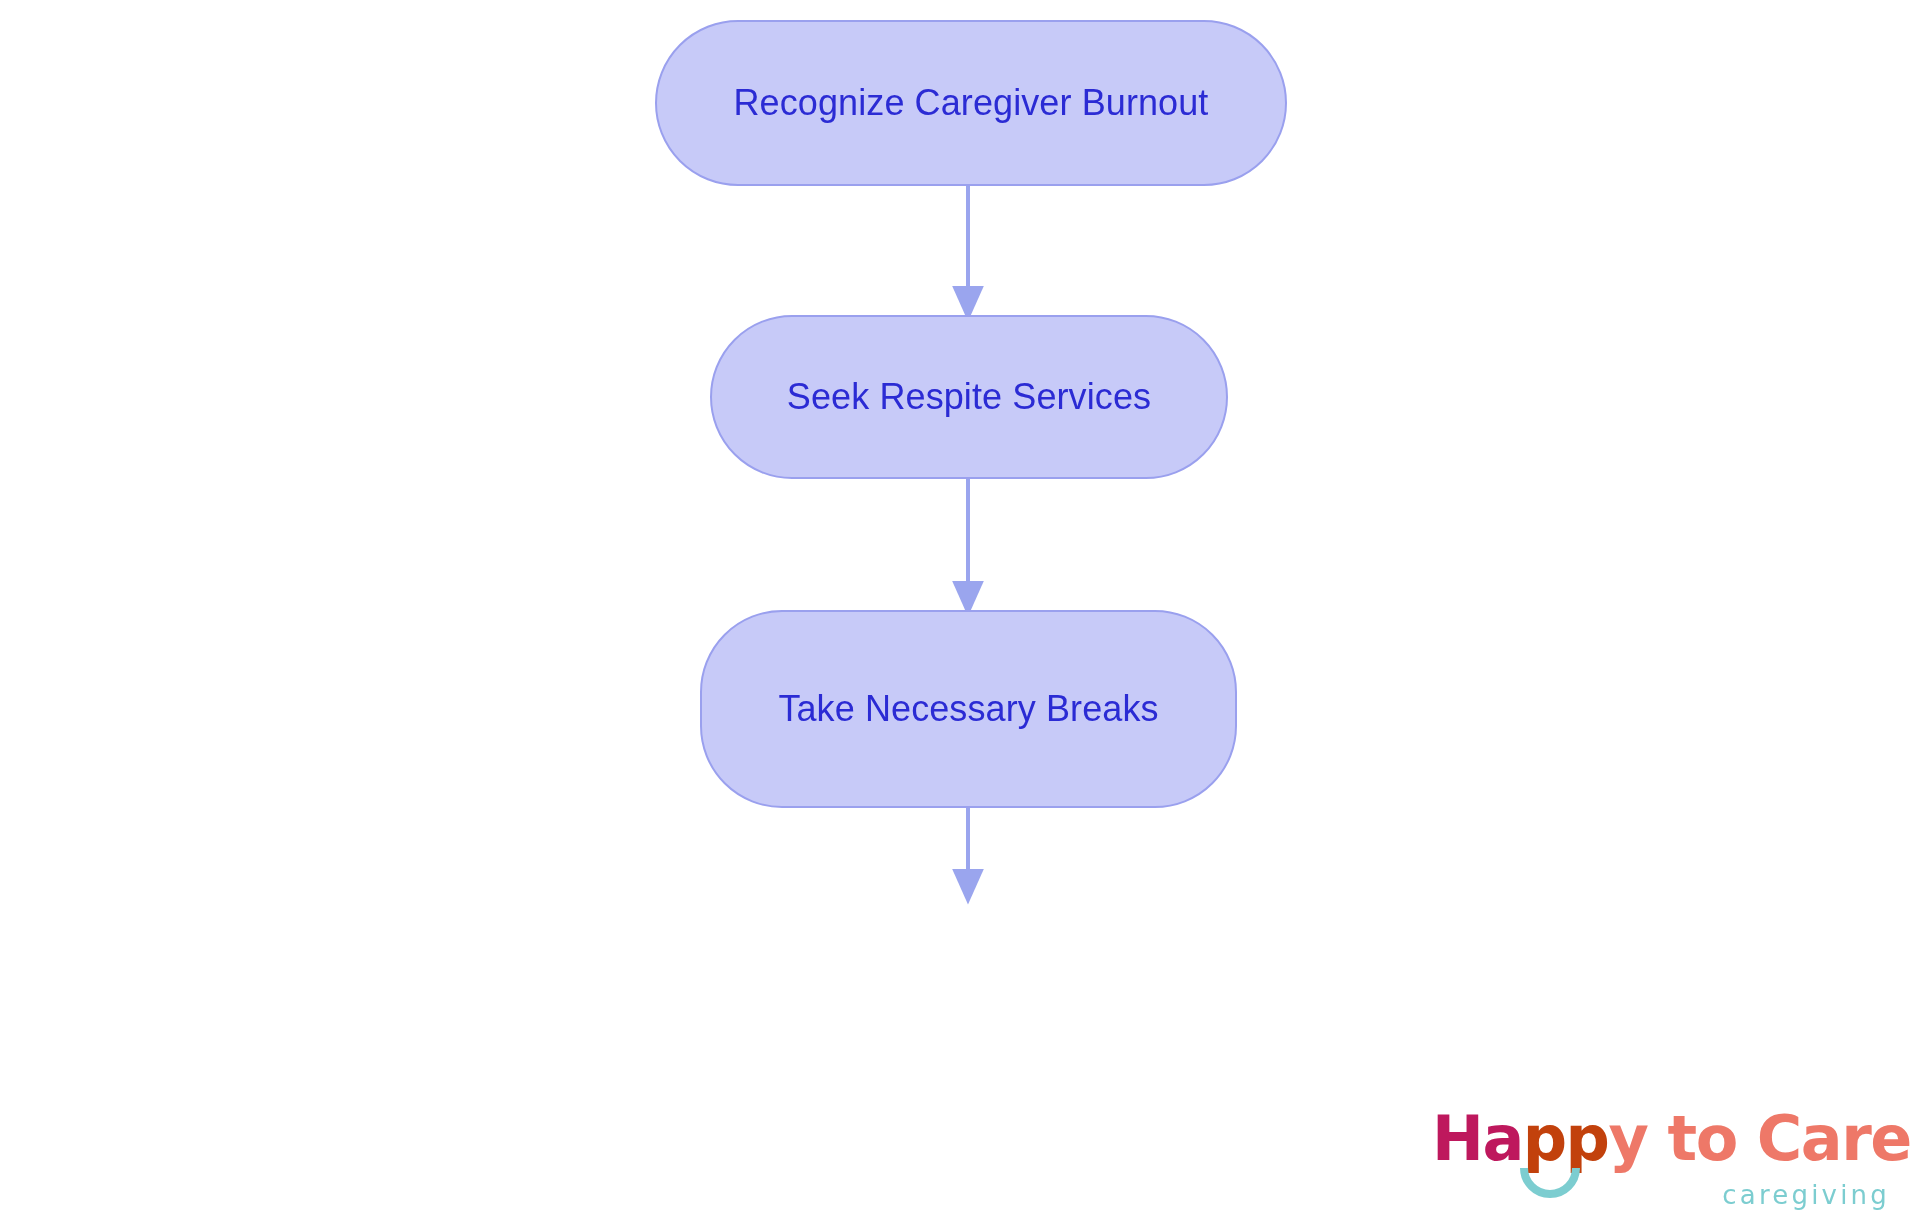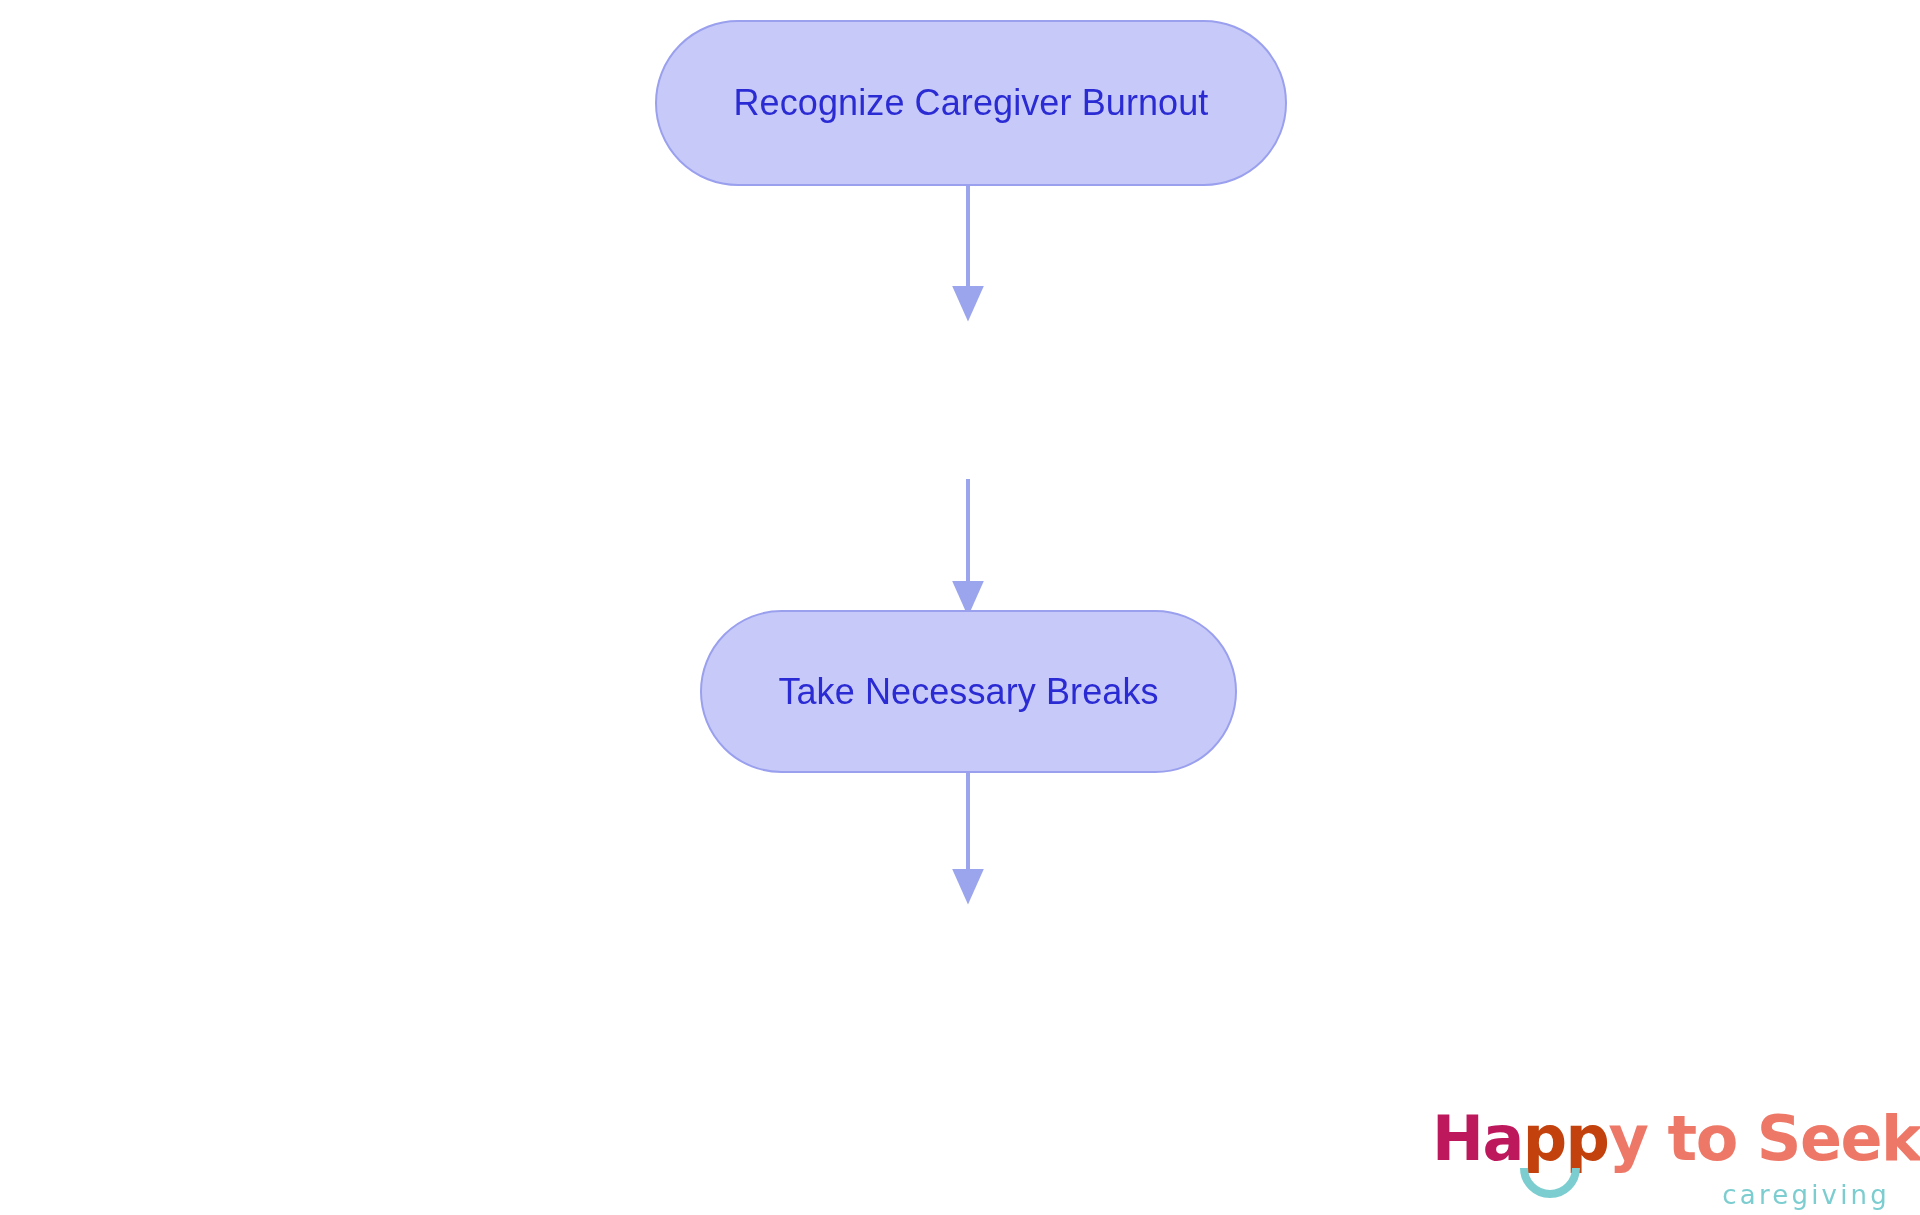--- a/index.html
+++ b/index.html
@@ -98,32 +98,37 @@
 
     <line x1="968" y1="773" x2="968" y2="871" stroke="#9aa5ee" stroke-width="4" marker-end="url(#arrowhead)"></line>
   </svg>
 
   <div class="flow-node" style="left:655px; top:20px; width:632px; height:166px;
               background:#c7caf8; border-color:#9aa0ee;
               border-radius:83px; color:#2b2bd4; font-size:36px;">
     <span class="node-label">Recognize Caregiver Burnout</span>
   </div>
 
+  <div class="flow-node" style="left:710px; top:315px; width:518px; height:164px;
+              background:#c7caf8; border-color:#9aa0ee;
+              border-radius:82px; color:#2b2bd4; font-size:36px;">
+    <span class="node-label">Seek Respite Services</span>
+  </div>
 
-  <div class="flow-node" style="left:700px; top:610px; width:537px; height:163px;
+  <div class="flow-node" style="left:700px; top:610px; width:537px; height:198px;
               background:#c7caf8; border-color:#9aa0ee;
               border-radius:82px; color:#2b2bd4; font-size:36px;">
     <span class="node-label">Take Necessary Breaks</span>
   </div>
 
 
   <div id="brand-logo" style="left:1432px; top:1108px; width:470px;">
 
     <div class="logo-wordmark">
-      <span style="color:#be185d;">Ha</span><span style="color:#c2410c;">pp</span><span style="color:#ee7868;">y to Seek</span>
+      <span style="color:#be185d;">Ha</span><span style="color:#c2410c;">pp</span><span style="color:#ee7868;">y to Care</span>
 
       <svg class="logo-smile" viewBox="0 0 60 34" xmlns="http://www.w3.org/2000/svg">
         <path d="M4 2 A 26 26 0 0 0 56 2" fill="none" stroke="#7ccdd0" stroke-width="8" stroke-linecap="butt"></path>
       </svg>
     </div>
 
     <div class="logo-tagline" style="color:#7ccdd0; margin-top:12px; padding-right:12px;">caregiving</div>
   </div>
 
 </div>

